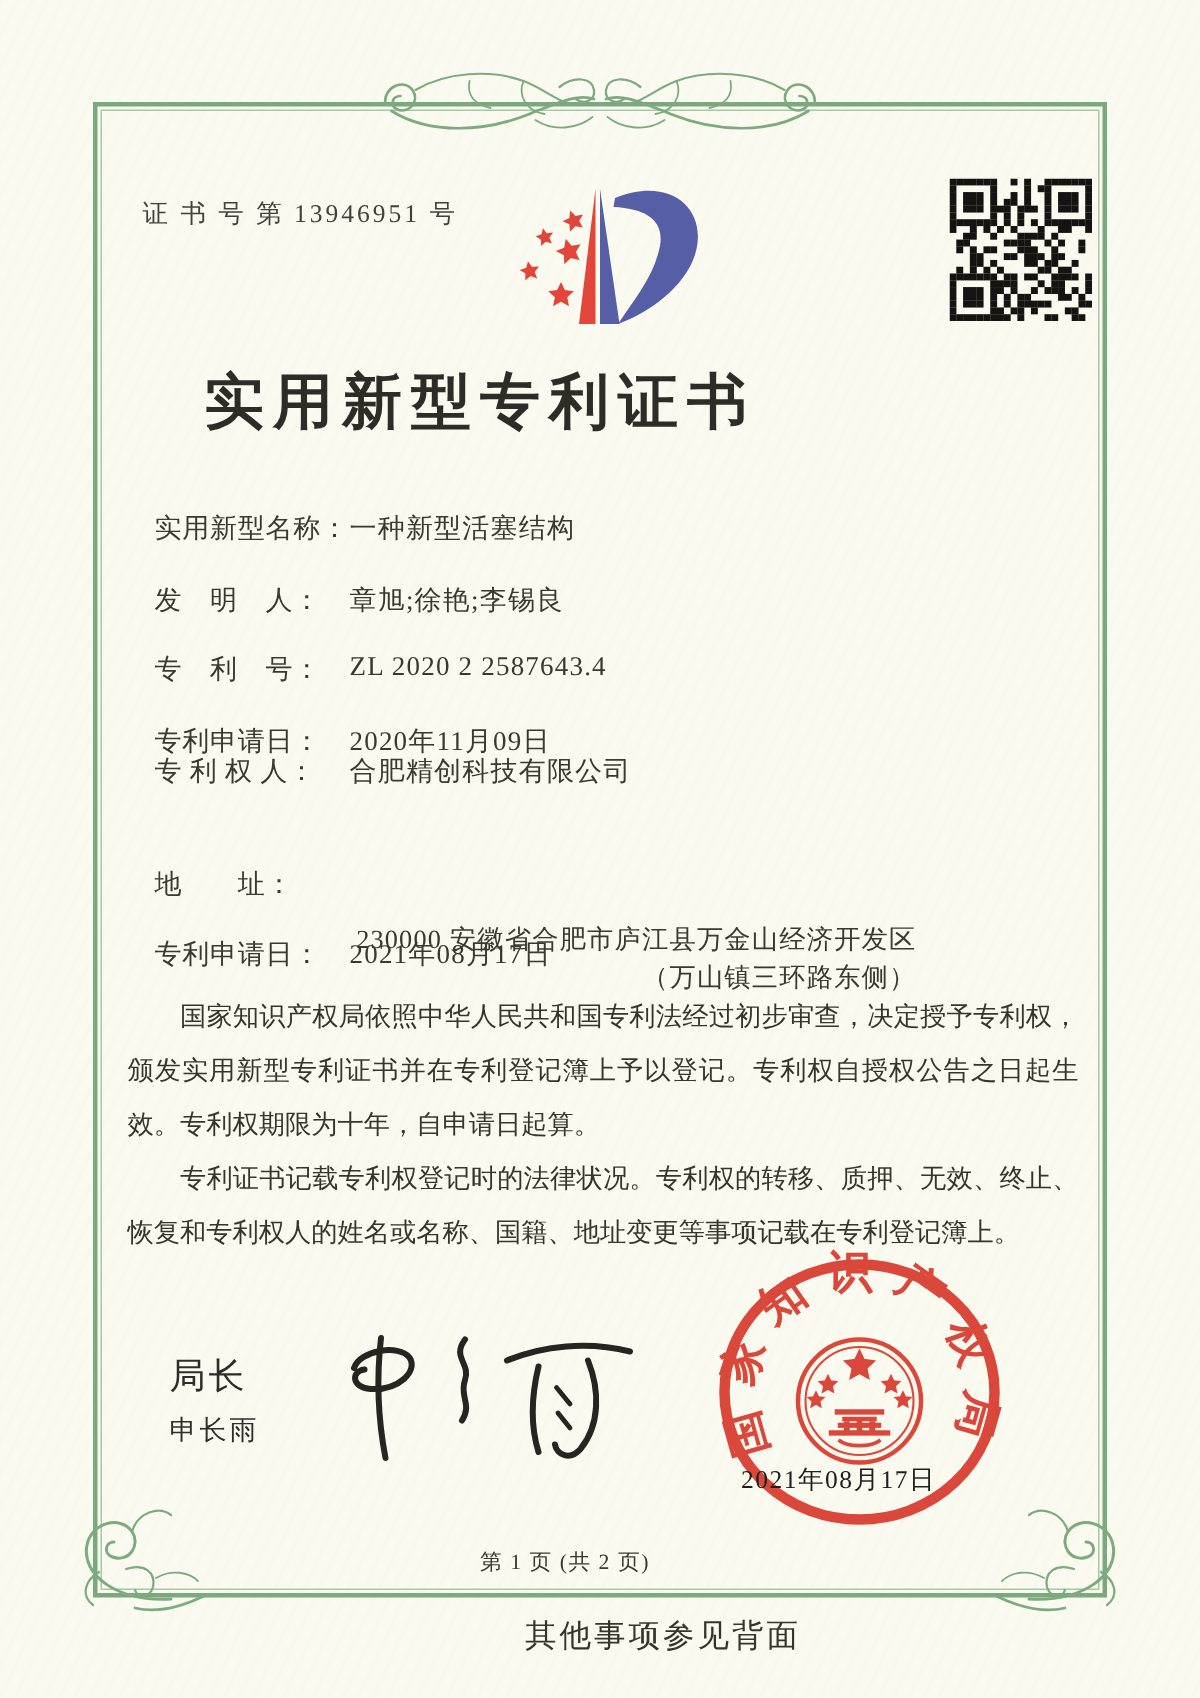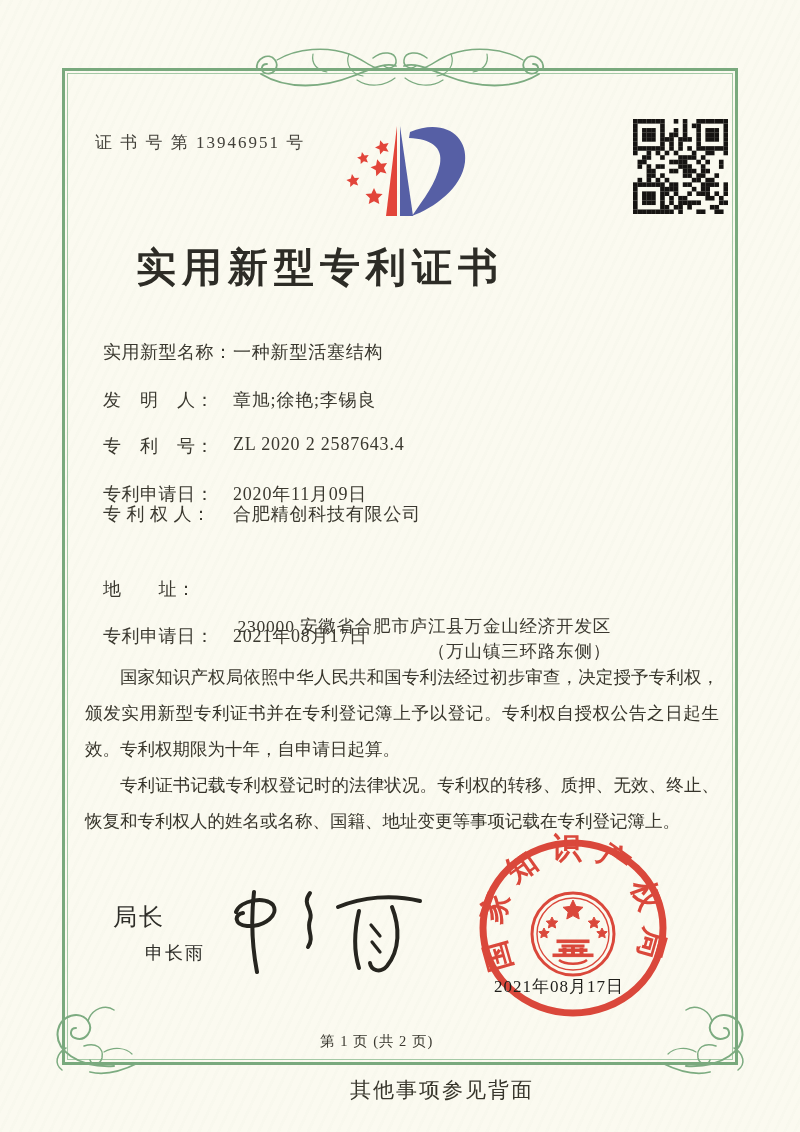--- a/index.html
+++ b/index.html
@@ -27,21 +27,21 @@
   .r5{top:577px}.r5 .val{width:378px;font-size:17.5px;line-height:1.45;margin-top:37px;}
   .r6{top:624px}
   .cell7{left:405px;top:624px;font-size:18px;color:#3a382f;}
   .cell7 .lbl7{letter-spacing:1.5px;}
   
   .body-text{left:85px;top:660px;width:634px;font-size:17.5px;line-height:2.05;
              color:#37352b;text-align:justify;}
   .body-text p{margin:0;text-indent:2em;}
   
   .signer-title{left:113px;top:901px;font-size:24px;font-family:Liberation Serif, serif;color:#2e2d28;letter-spacing:2px;}
-  .signer-name{left:113px;top:941px;font-size:18px;font-family:"Liberation Sans","DejaVu Sans",sans-serif;color:#2e2d28;letter-spacing:2px;margin-left:32px;}
+  .signer-name{left:113px;top:941px;font-size:18px;font-family:"Liberation Sans","DejaVu Sans",sans-serif;color:#2e2d28;letter-spacing:2px;}
   .sig-svg{left:222px;top:880px;}
   
   .seal{left:473px;top:828px;width:200px;height:200px;}
   .seal-date{left:494px;top:975px;font-size:17px;letter-spacing:1px;color:#1f1e1a;z-index:6;}
   
   .page-info{left:320px;top:1032px;font-size:14.5px;color:#3a382f;letter-spacing:1px;}
   .back-note{left:350px;top:1076px;font-size:21px;color:#37352b;letter-spacing:2px;}
   .orn{color:#7cab80;}
   svg{display:block;}
 </style>

